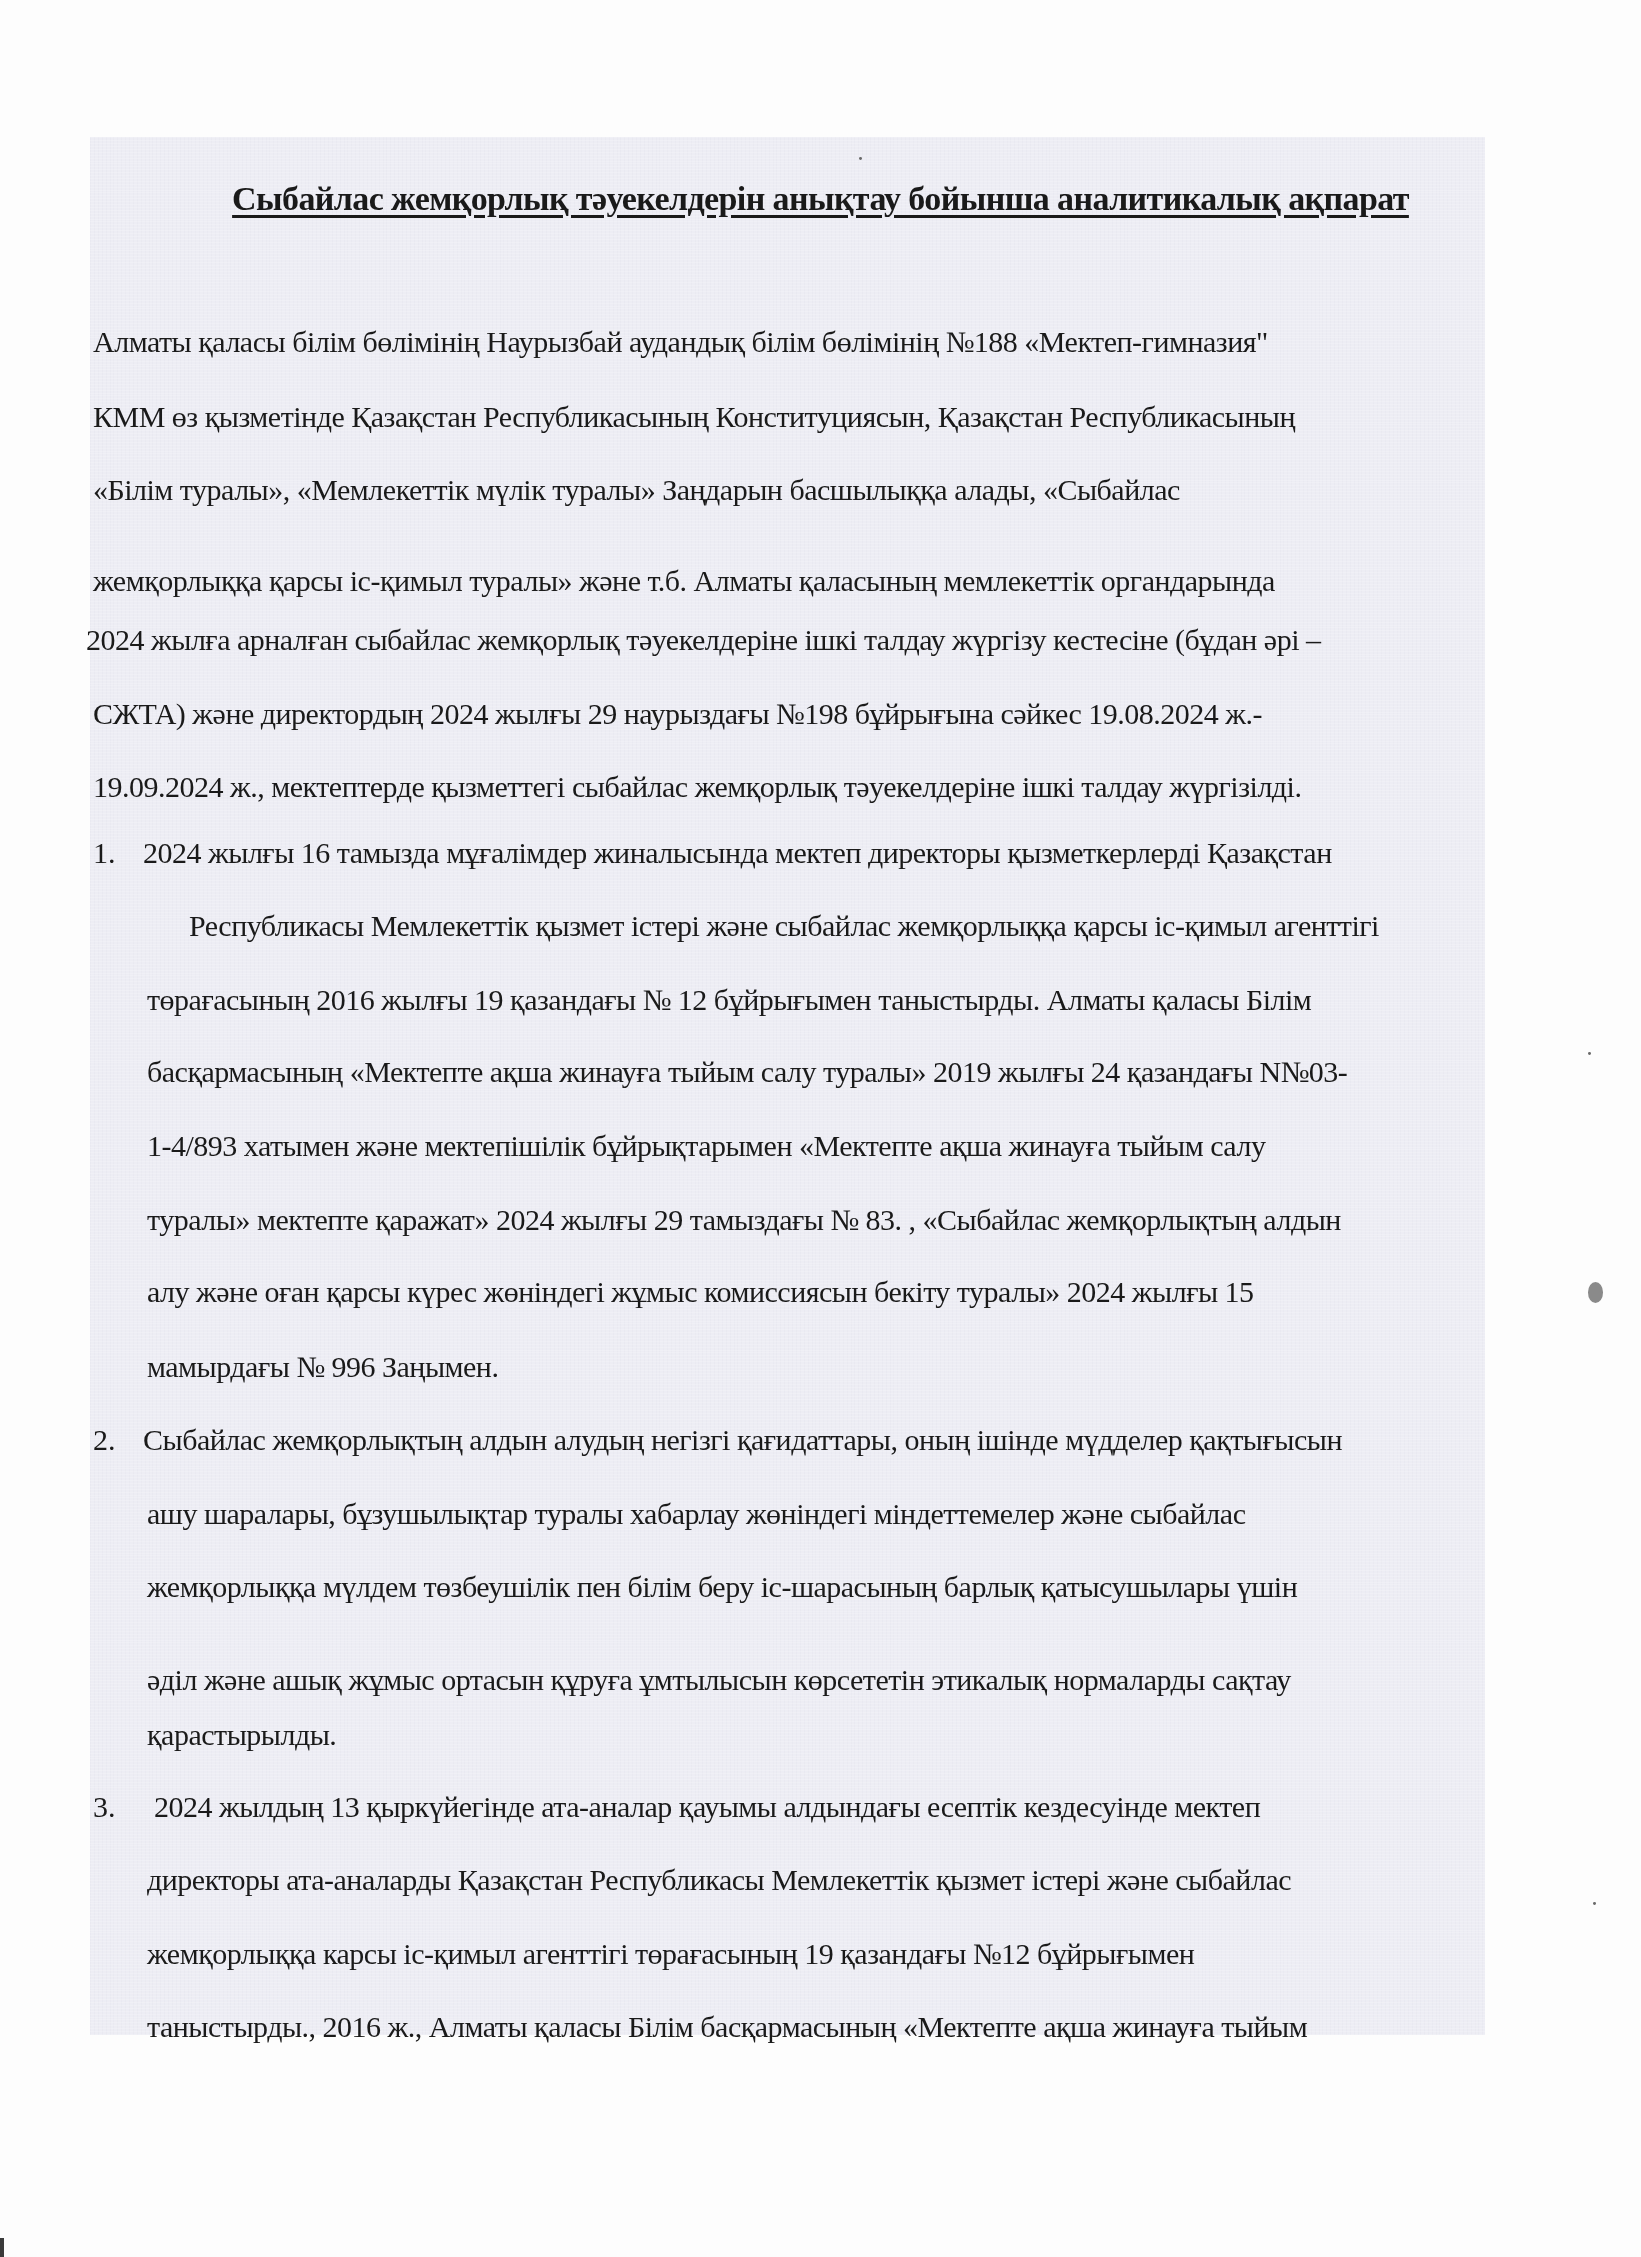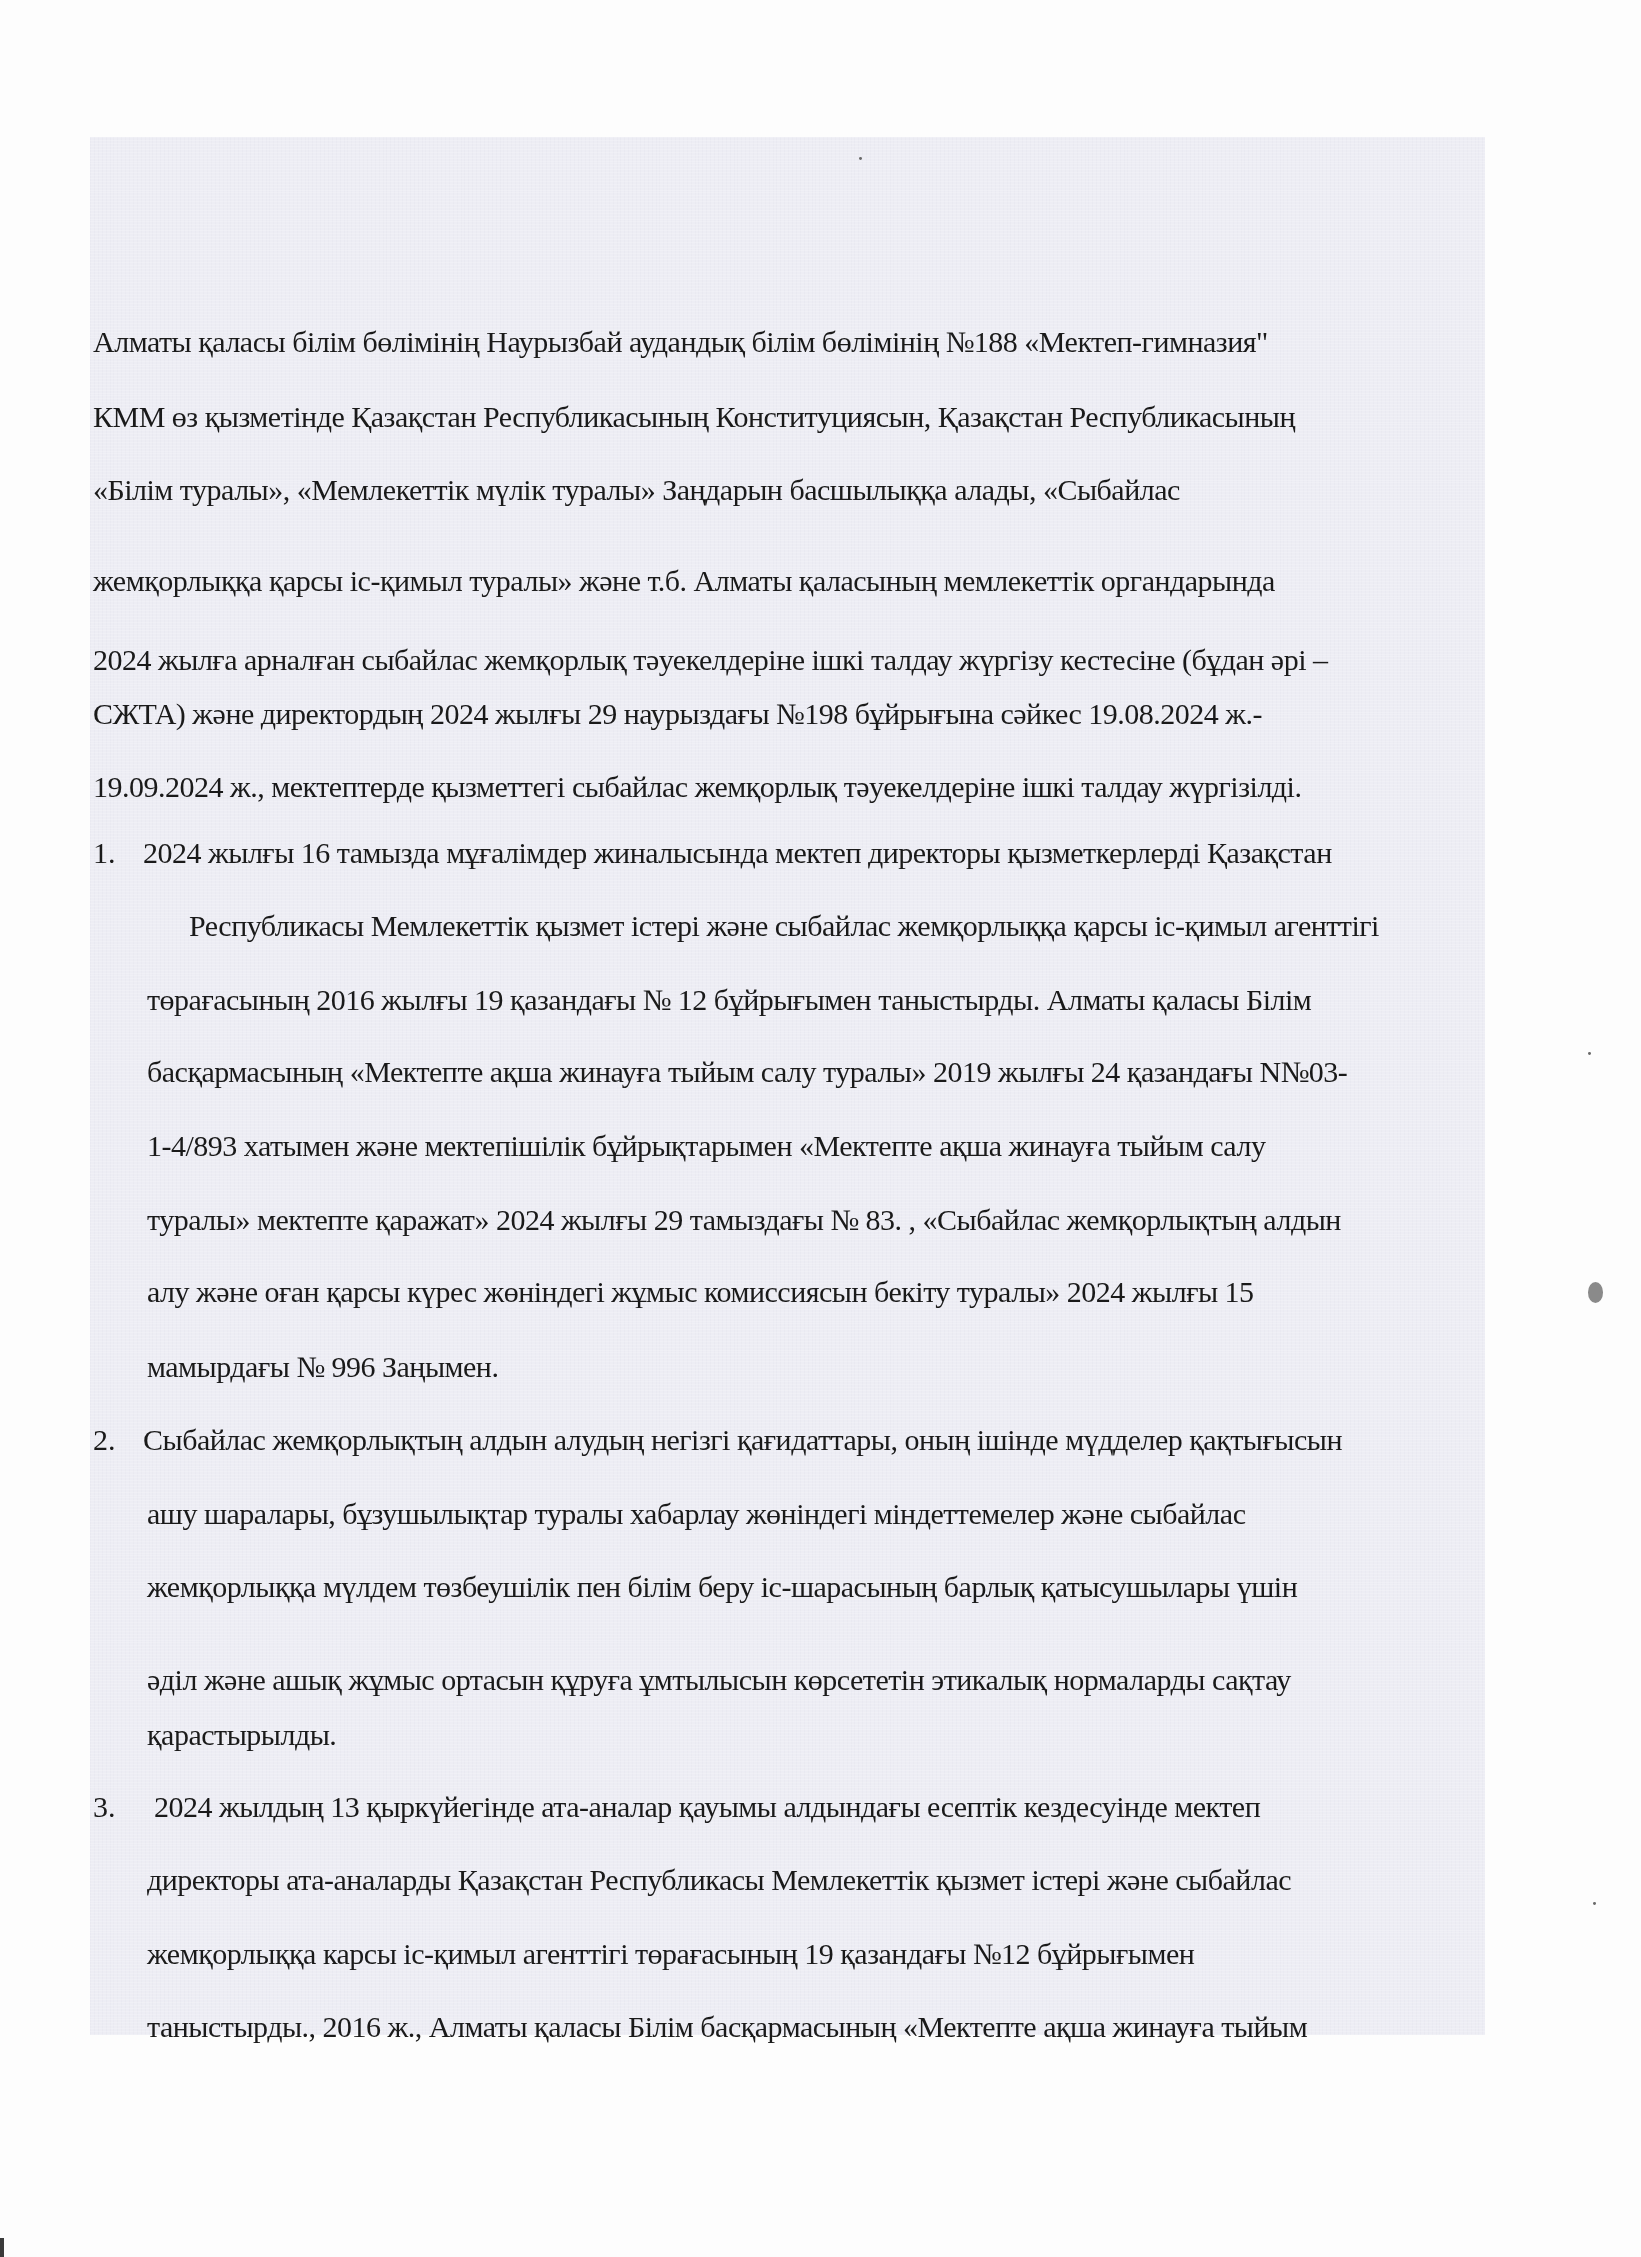--- a/index.html
+++ b/index.html
@@ -69,27 +69,28 @@
       position: absolute;
       background: #3a3a3a;
     }
   </style>
 </head>
 <body>
 
 <div class="scan-page">
   <div class="text-block"></div>
 
+  <div class="heading h1">Сыбайлас жемқорлық тәуекелдерін анықтау бойынша аналитикалық ақпарат</div>
 
   <div>
     <div class="line" style="left:93px; top:327px;">Алматы қаласы білім бөлімінің Наурызбай аудандық білім бөлімінің №188 «Мектеп-гимназия"</div>
     <div class="line" style="left:93px; top:402px;">КММ өз қызметінде Қазақстан Республикасының Конституциясын, Қазақстан Республикасының</div>
     <div class="line" style="left:93px; top:475px;">«Білім туралы», «Мемлекеттік мүлік туралы» Заңдарын басшылыққа алады, «Сыбайлас</div>
     <div class="line" style="left:93px; top:534px;margin-top:32px;">жемқорлыққа қарсы іс-қимыл туралы» және т.б. Алматы қаласының мемлекеттік органдарында</div>
-    <div class="line" style="left:93px; top:625px;margin-top:20px;">2024 жылға арналған сыбайлас жемқорлық тәуекелдеріне ішкі талдау жүргізу кестесіне (бұдан әрі –</div>
+    <div class="line" style="left:86px; top:625px;">2024 жылға арналған сыбайлас жемқорлық тәуекелдеріне ішкі талдау жүргізу кестесіне (бұдан әрі –</div>
     <div class="line" style="left:93px; top:699px;">СЖТА) және директордың 2024 жылғы 29 наурыздағы №198 бұйрығына сәйкес 19.08.2024 ж.-</div>
     <div class="line" style="left:93px; top:772px;">19.09.2024 ж., мектептерде қызметтегі сыбайлас жемқорлық тәуекелдеріне ішкі талдау жүргізілді.</div>
   </div>
 
   <div>
     <div class="num" style="left:93px; top:838px;">1.</div>
     <div class="line" style="left:143px; top:838px;">2024 жылғы 16 тамызда мұғалімдер жиналысында мектеп директоры қызметкерлерді Қазақстан</div>
     <div class="line" style="left:147px; top:911px;margin-left:42px;">Республикасы Мемлекеттік қызмет істері және сыбайлас жемқорлыққа қарсы іс-қимыл агенттігі</div>
     <div class="line" style="left:147px; top:985px;text-align:center;">төрағасының 2016 жылғы 19 қазандағы № 12 бұйрығымен таныстырды. Алматы қаласы Білім</div>
     <div class="line" style="left:147px; top:1057px;">басқармасының «Мектепте ақша жинауға тыйым салу туралы» 2019 жылғы 24 қазандағы N№03-</div>

